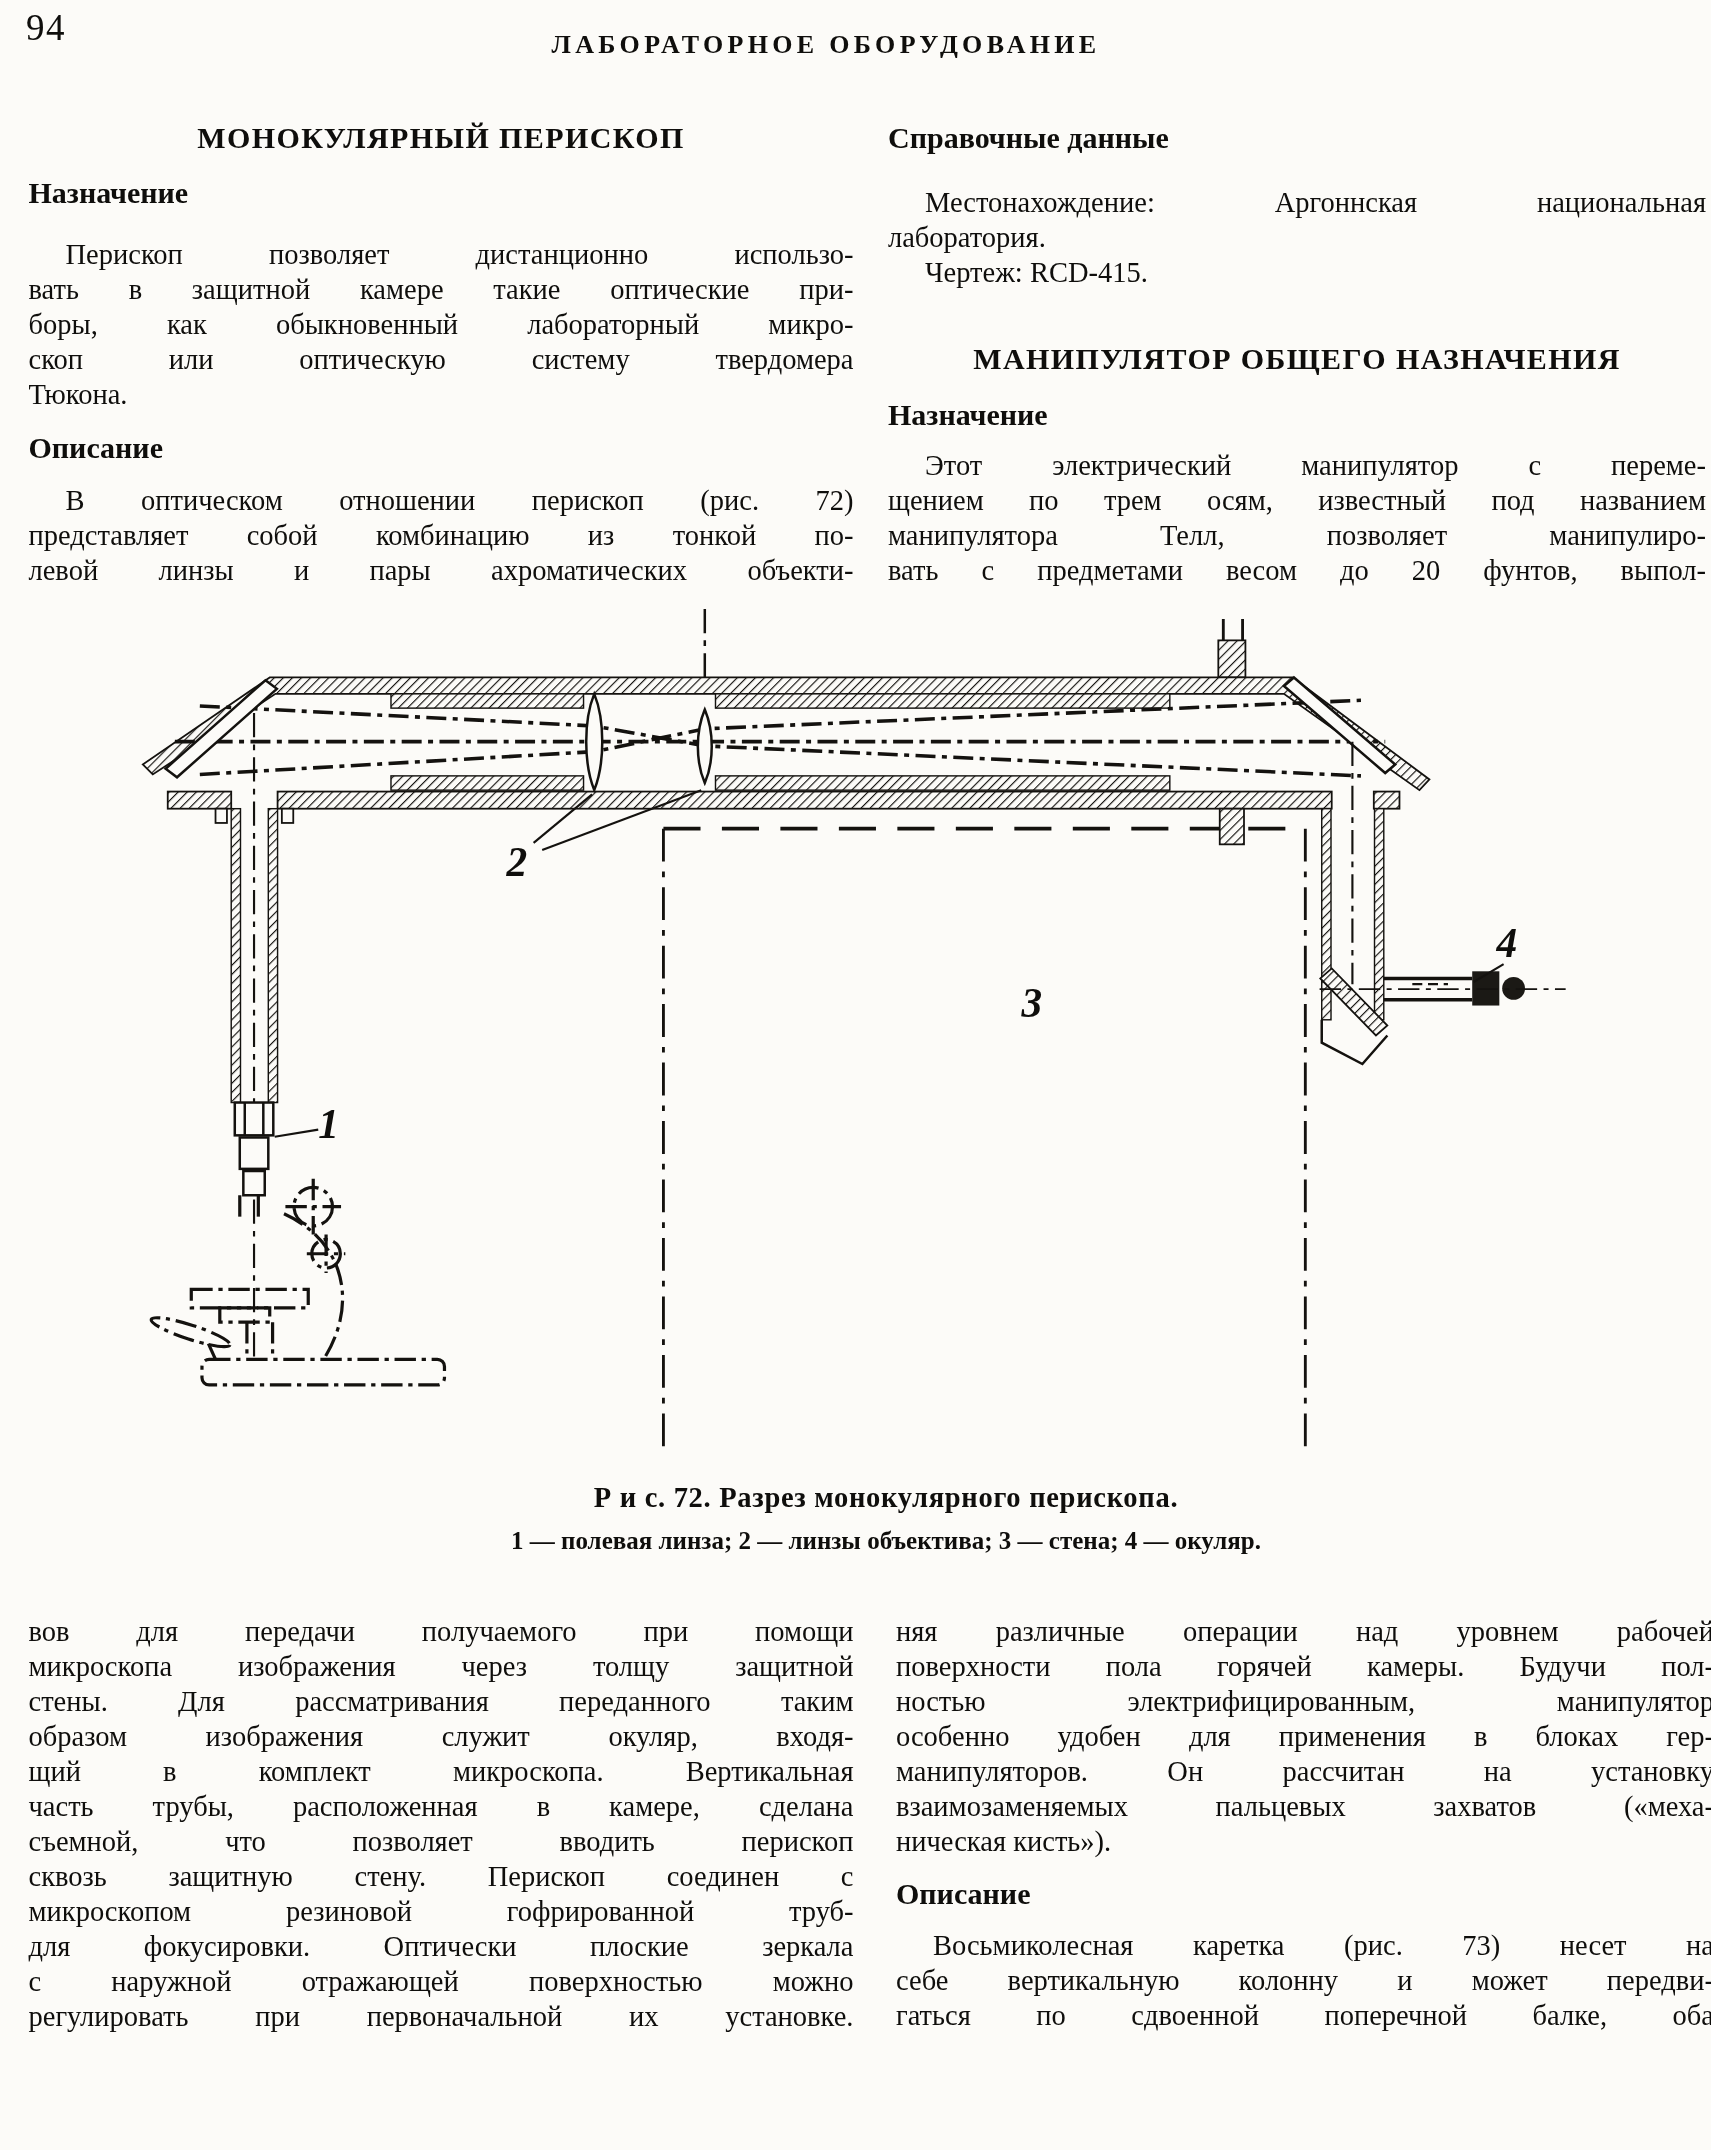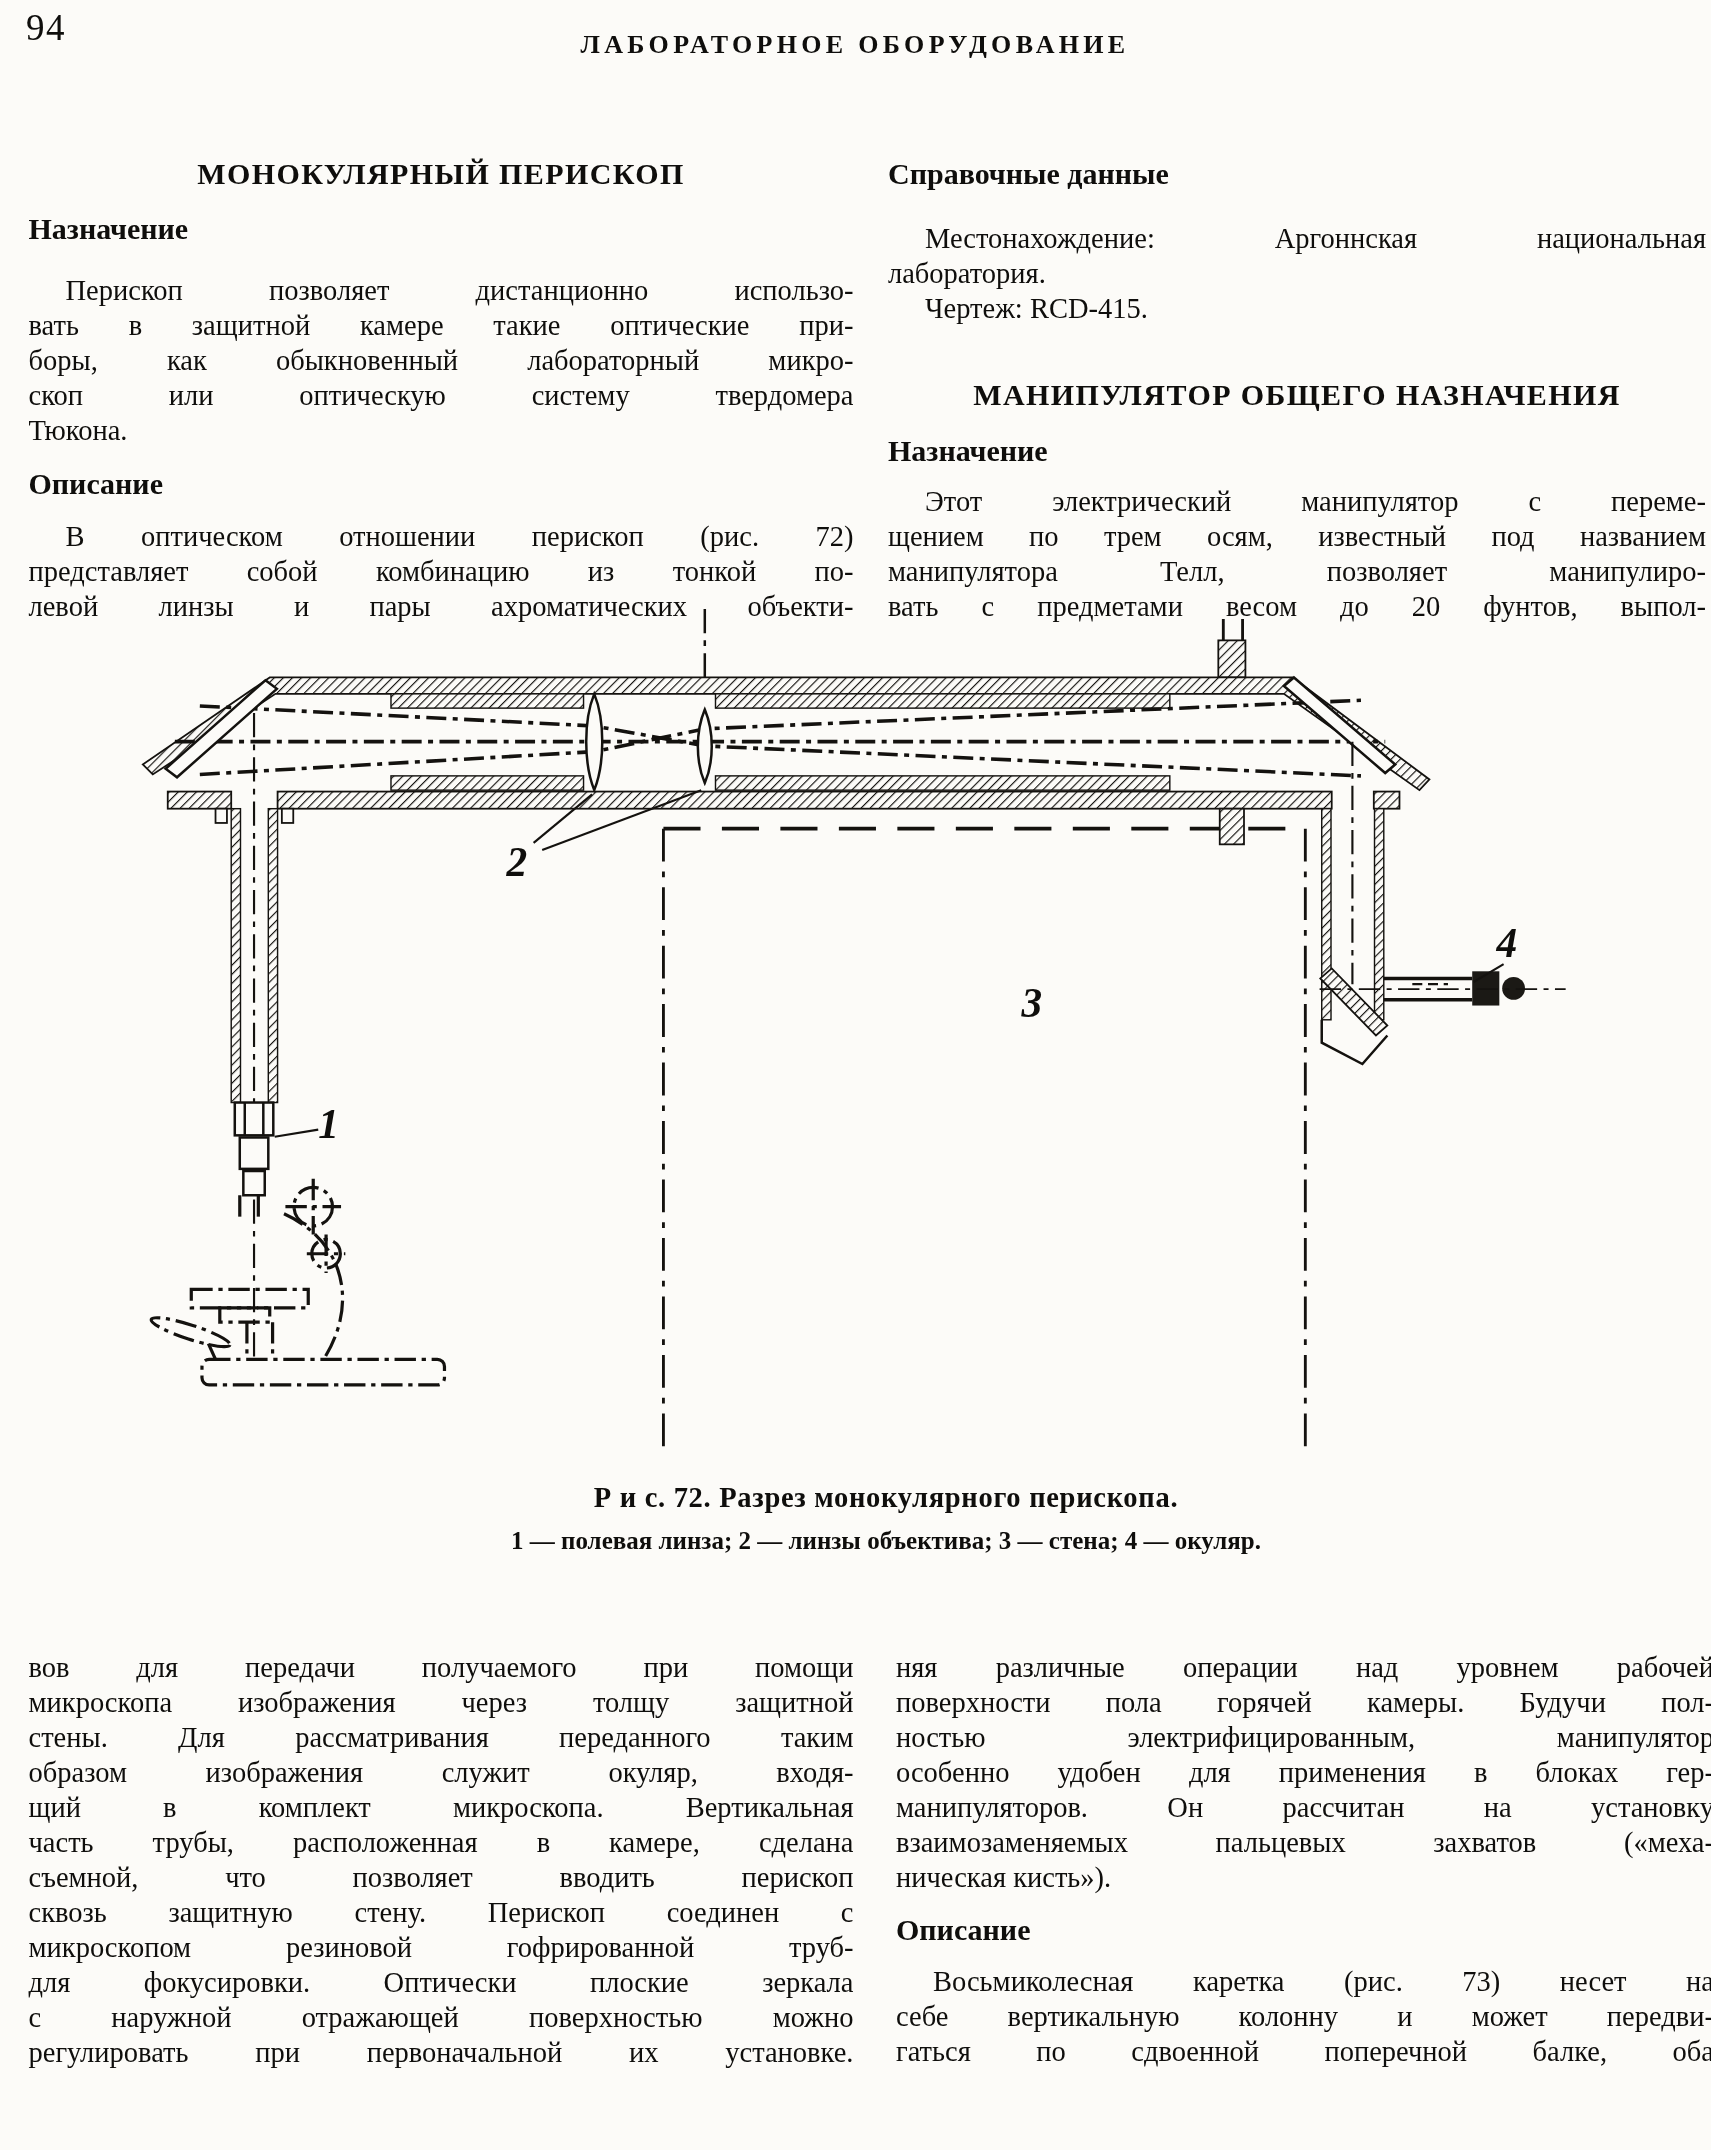--- a/index.html
+++ b/index.html
@@ -6,23 +6,23 @@
   body{
     width:1712px;height:2151px;position:relative;
     background:#fcfbf8;color:#0f0e0c;
     font-family:"Liberation Serif", serif;
     overflow:hidden;
   }
   .abs{position:absolute;}
   
   .pageno{left:26px;top:6px;font-size:37px;font-weight:400;letter-spacing:1.4px;}
   .runhead{left:0;top:30px;width:1652px;text-align:center;
-    font-size:26px;font-weight:700;letter-spacing:4.3px;padding-left:29px;}
-  
-  .col{line-height:35px;font-size:28.5px;margin-top:36px;}
+    font-size:26px;font-weight:700;letter-spacing:4.3px;}
+  
+  .col{line-height:35px;font-size:28.5px;}
   .coltl{left:28.5px;top:120px;width:825px;}
   .coltr{left:888px;top:120px;width:818px;}
   .colbl{left:28.5px;top:1614px;width:825px;}
   .colbr{left:896px;top:1614px;width:818px;}
   .h1{ text-align:center;font-weight:700;font-size:30px;letter-spacing:1.4px;line-height:36px;}
   .h2{ text-align:left;font-weight:700;font-size:30px;line-height:36px;}
   .coltl .h1{margin-bottom:18.5px;}
   .coltl .h2{margin-bottom:26px;}
   .coltl .h2.desc{margin-top:18.5px;margin-bottom:17px;}
   .coltr .h2.ref{margin-bottom:28.5px;}

